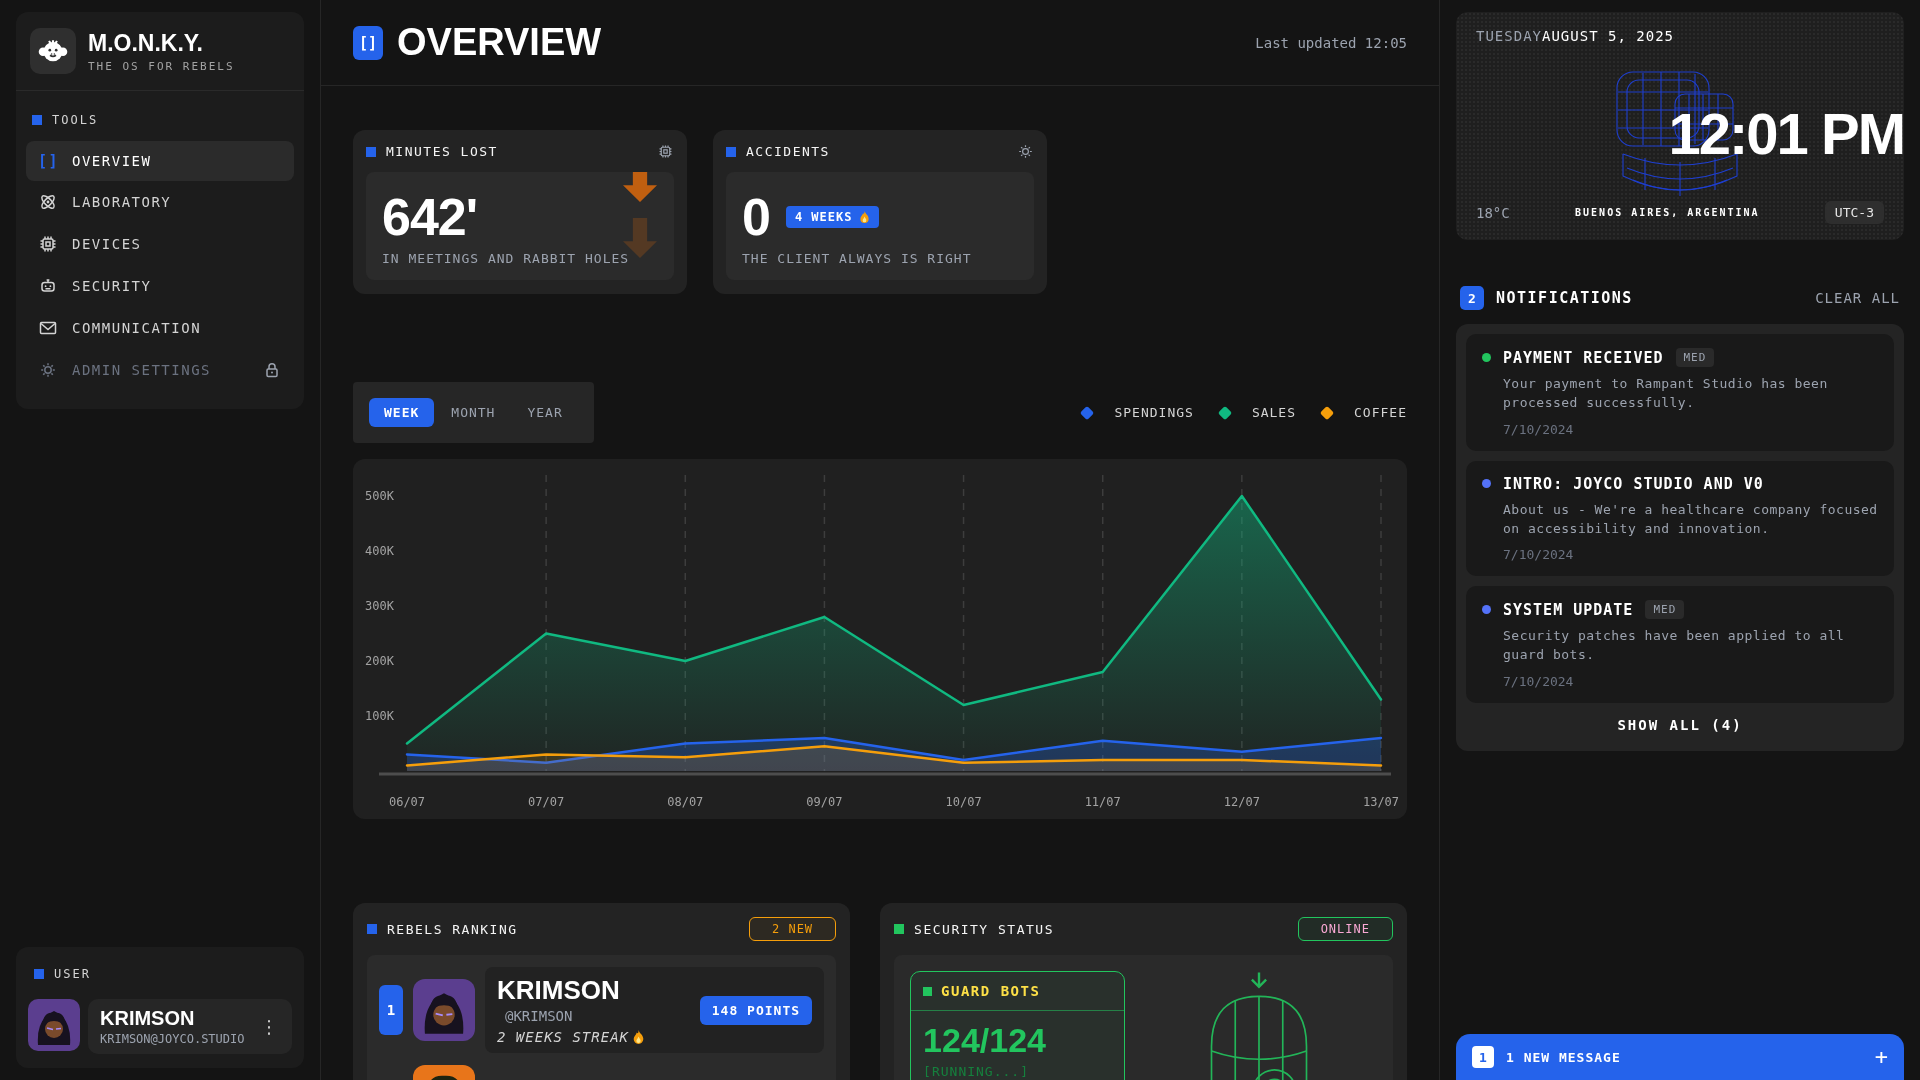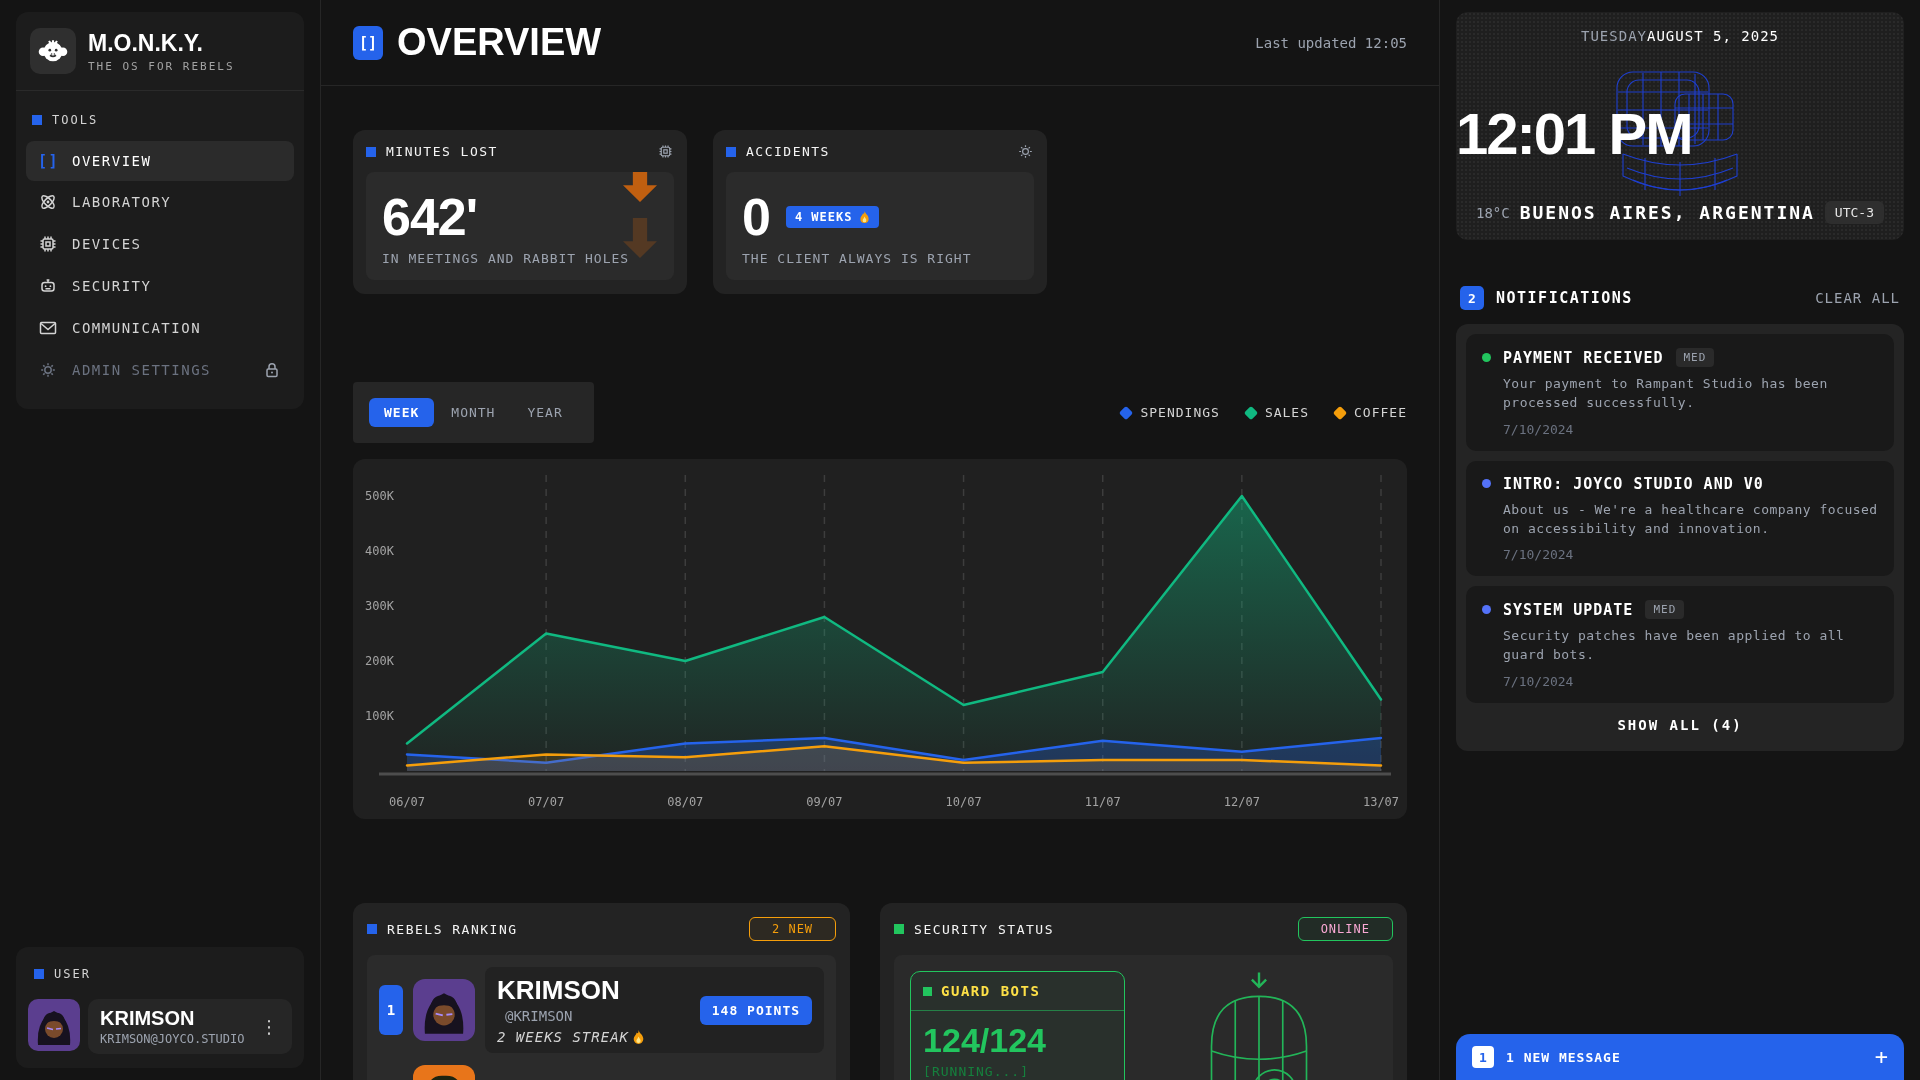--- a/index.html
+++ b/index.html
@@ -56,21 +56,21 @@
   .arrows.down .arrow { background:#c05f10; transform:rotate(180deg); }
   .arrow.faded { opacity:0.28; }
   .val-row { display:flex; align-items:center; gap:16px; }
   .streak-badge { background:#2563eb; color:#fff; border-radius:4px; font-size:12px; font-weight:bold; letter-spacing:1px; padding:4px 9px; display:inline-flex; align-items:center; gap:6px; }
 
   .chart-bar { margin-top:88px; display:flex; align-items:center; justify-content:space-between; }
   .tabs { background:#262626; border-radius:4px; padding:16px; display:inline-flex; gap:2px; }
   .tab { font-size:13px; letter-spacing:1px; color:#9ca3af; padding:7px 15px; border-radius:6px; cursor:pointer; }
   .tab.active { background:#2563eb; color:#fff; font-weight:bold; }
   .legend { display:flex; gap:26px; }
-  .legend-item { display:flex; align-items:center; gap:9px; font-size:13px; letter-spacing:1px; color:#d4d4d4; cursor:pointer; }
+  .legend-item { display:flex; align-items:center; gap:22px; font-size:13px; letter-spacing:1px; color:#d4d4d4; cursor:pointer; }
   .diamond { width:10px; height:10px; transform:rotate(45deg); border-radius:2px; }
   .chart-panel { margin-top:16px; background:#202020; border-radius:12px; height:360px; position:relative; overflow:hidden; }
 
   .bottom-row { margin-top:84px; display:grid; grid-template-columns:1fr 1.06fr; gap:30px; }
   .panel { background:#232323; border-radius:12px; padding:14px; }
   .badge-outline { margin-left:auto; font-size:12px; letter-spacing:1px; padding:4px 22px; border-radius:6px; }
   .badge-new { border:1px solid #f59e0b; color:#f59e0b; background:rgba(245,158,11,0.05); }
   .badge-online { border:1px solid #22c55e; color:#f9a8d4; background:rgba(34,197,94,0.06); }
   .rank-box { margin-top:14px; background:#2b2b2b; border-radius:8px; padding:12px; }
   .rank-row { display:flex; align-items:center; gap:10px; }
@@ -94,27 +94,27 @@
   .guard-head .gsq { width:9px; height:9px; background:#22c55e; }
   .guard-body { padding:10px 12px 12px; }
   .guard-val { font-size:34px; color:#25d366; color:#22c55e; letter-spacing:0; }
   .guard-status { font-size:13px; color:#15803d; margin-top:4px; letter-spacing:1px; }
   .bot-wrap { display:flex; justify-content:center; overflow:hidden; }
 
   
   .right-col { width:480px; padding:12px 16px 0; flex-shrink:0; position:relative; display:flex; flex-direction:column; }
   .clock-card { background:#1f1f1f; border-radius:12px; height:228px; padding:16px 20px; position:relative; overflow:hidden;
     background-image:radial-gradient(rgba(255,255,255,0.05) 1px, transparent 1.1px); background-size:4px 4px; }
-  .clock-top { display:flex; justify-content:center; font-size:14px; letter-spacing:1px; position:relative; z-index:2; }
+  .clock-top { display:flex; justify-content:flex-start; font-size:14px; letter-spacing:1px; position:relative; z-index:2; }
   .clock-day { color:#9ca3af; }
   .clock-date { color:#fff; }
-  .clock-time { position:absolute; left:0; right:0; top:88px; text-align:left; font-size:58px; color:#fff; letter-spacing:-2px; z-index:2; }
+  .clock-time { position:absolute; left:0; right:0; top:88px; text-align:right; font-size:58px; color:#fff; letter-spacing:-2px; z-index:2; }
   .clock-bottom { position:absolute; left:20px; right:20px; bottom:16px; display:flex; align-items:center; justify-content:space-between; z-index:2; }
   .clock-temp { font-size:14px; color:#9ca3af; }
-  .clock-loc { font-size:18px; font-weight:bold; color:#fff; letter-spacing:2px; }
+  .clock-loc { font-size:10px; font-weight:bold; color:#fff; letter-spacing:2px; }
   .clock-utc { font-size:13px; color:#e5e5e5; background:#2e2e2e; border-radius:6px; padding:4px 10px; }
   .clock-wire { position:absolute; left:50%; top:54%; transform:translate(-50%,-50%); z-index:1; opacity:0.95; }
 
   .notif-head { margin:46px 4px 14px; display:flex; align-items:center; gap:12px; }
   .notif-count { width:24px; height:24px; background:#2563eb; border-radius:5px; color:#fff; font-size:13px; font-weight:bold; display:flex; align-items:center; justify-content:center; }
   .notif-title { font-size:15px; font-weight:bold; letter-spacing:1.5px; color:#fff; }
   .clear-all { margin-left:auto; font-size:14px; letter-spacing:1px; color:#9ca3af; cursor:pointer; }
   .notif-box { background:#242424; border-radius:12px; padding:10px; }
   .notif-card { background:#191919; border-radius:10px; padding:14px 16px; cursor:pointer; }
   .notif-card + .notif-card { margin-top:10px; }

